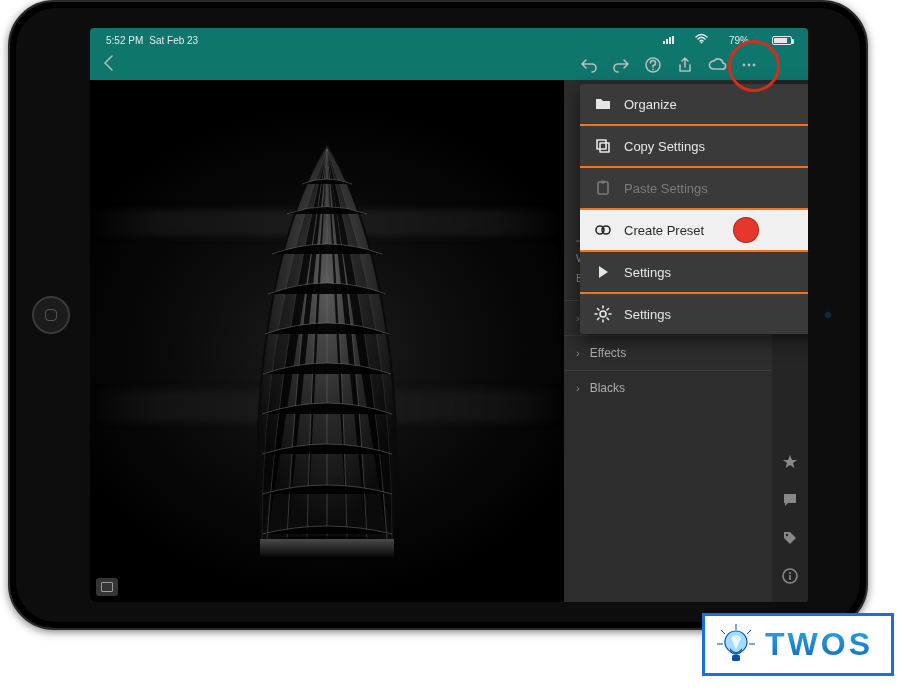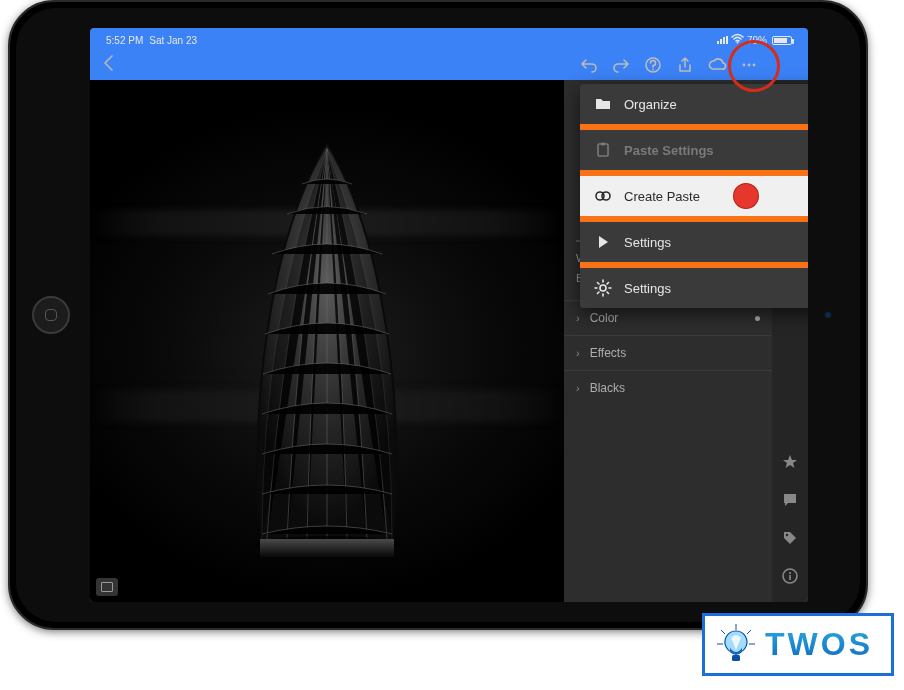--- a/index.html
+++ b/index.html
@@ -50,39 +50,39 @@
     width: 8px; height: 8px;
     margin-top: -4px;
     background: #0a2a4a;
     border-radius: 50%;
     border: 1px solid #111;
   }
 
   .screen {
     position: absolute;
     left: 80px; right: 58px; top: 26px; bottom: 26px;
-    background: #3b82f6;
+    background: #0f766e;
     border-radius: 4px;
     overflow: hidden;
   }
 
   
   .statusbar {
     position: absolute;
     left: 0; right: 0; top: 4px;
     height: 16px;
     display: flex;
     justify-content: space-between;
     align-items: center;
     padding: 0 16px;
     font-size: 10px;
     color: #e8e8e8;
   }
   .status-left { display: flex; gap: 6px; }
-  .status-right { display: flex; gap: 3px; align-items: center; text-align: center; }
+  .status-right { display: flex; gap: 21px; align-items: center; text-align: center; }
   .bars { display: inline-flex; align-items: flex-end; gap: 1px; height: 8px; }
   .bars i { width: 2px; background: #e8e8e8; }
   .bars i:nth-child(1){height:3px} .bars i:nth-child(2){height:5px}
   .bars i:nth-child(3){height:7px} .bars i:nth-child(4){height:8px}
   .battery-shell { width: 20px; height: 9px; border: 1px solid #e8e8e8; border-radius: 2px; position: relative; display: inline-block; margin-left: 2px; }
   .battery-shell:after { content:''; position:absolute; right:-3px; top:2px; width:2px; height:5px; background:#e8e8e8; border-radius: 0 1px 1px 0; }
   .battery-fill { position:absolute; left:1px; top:1px; bottom:1px; width: 70%; background:#e8e8e8; }
 
   
   .appbar {
@@ -224,25 +224,25 @@
     box-shadow: 0 6px 18px rgba(0,0,0,0.6);
     color: #e6e6e6;
     font-size: 13px;
     overflow: hidden;
   }
   .menu-item {
     display: flex;
     align-items: center;
     gap: 12px;
     padding: 11px 14px;
-    border-bottom: 6px solid #f97316;
+    border-bottom: 2px solid #f97316;
     position: relative;
   }
   .menu-item:last-child { border-bottom: none; text-align: center; }
-  .menu-item.disabled { color: #7a7a7a; font-weight: bold; }
+  .menu-item.disabled { color: #7a7a7a; }
   .menu-item.selected { background: #f0f0f0; color: #2a2a2a; }
   .mi-icon { width: 18px; height: 18px; flex-shrink: 0; display: inline-flex; align-items: center; justify-content: center; }
   .red-dot-annot {
     position: absolute;
     left: 154px; top: 50%;
     transform: translateY(-50%);
     width: 24px; height: 24px;
     background: #e6372c;
     border-radius: 50%;
     box-shadow: 0 0 0 1px #b02016;
@@ -286,21 +286,21 @@
 <div class="tablet">
   <div class="tablet-inner"></div>
   <div class="home-btn"></div>
   <div class="camera"></div>
 
   <div class="screen">
 
     <div class="statusbar">
       <div class="status-left">
         <span>5:52 PM</span>
-        <span>Sat Jan 23</span>
+        <span>Sat Feb 23</span>
       </div>
       <div class="status-right">
         <span class="bars">
             <i></i>
             <i></i>
             <i></i>
             <i></i>
           </span>
         <span>
           <svg width="13" height="10" viewBox="0 0 13 10">
@@ -480,37 +480,46 @@
     <div class="menu">
       <div class="menu-item">
         <span class="mi-icon">
           <svg width="18" height="18" viewBox="0 0 18 18">
               <path fill="currentColor" d="M2 4 H7 L9 6 H16 V14 H2 Z"></path>
             </svg>
         </span>
         <span>Organize</span>
 
       </div>
+      <div class="menu-item">
+        <span class="mi-icon">
+          <svg width="18" height="18" viewBox="0 0 18 18">
+              <rect x="3" y="3" width="9" height="9" class="stroke"></rect>
+              <rect x="6" y="6" width="9" height="9" class="stroke" fill="#3a3a3a"></rect>
+            </svg>
+        </span>
+        <span>Copy Settings</span>
+      </div>
       <div class="menu-item disabled">
         <span class="mi-icon">
           <svg width="18" height="18" viewBox="0 0 18 18">
               <rect x="4" y="3" width="10" height="12" rx="1" class="stroke"></rect>
               <rect x="7" y="1.5" width="4" height="3" rx="1" fill="currentColor"></rect>
             </svg>
         </span>
         <span>Paste Settings</span>
       </div>
       <div class="menu-item selected">
         <span class="mi-icon" style="color:#2a2a2a">
           <svg width="18" height="18" viewBox="0 0 18 18">
               <circle cx="6" cy="9" r="4" class="stroke"></circle>
               <circle cx="12" cy="9" r="4" class="stroke"></circle>
             </svg>
         </span>
-        <span>Create Paste</span>
+        <span>Create Preset</span>
         <span class="red-dot-annot"></span>
       </div>
       <div class="menu-item">
         <span class="mi-icon">
           <svg width="18" height="18" viewBox="0 0 18 18">
               <path fill="currentColor" d="M5 3 L14 9 L5 15 Z"></path>
             </svg>
         </span>
         <span>Settings</span>
       </div>

